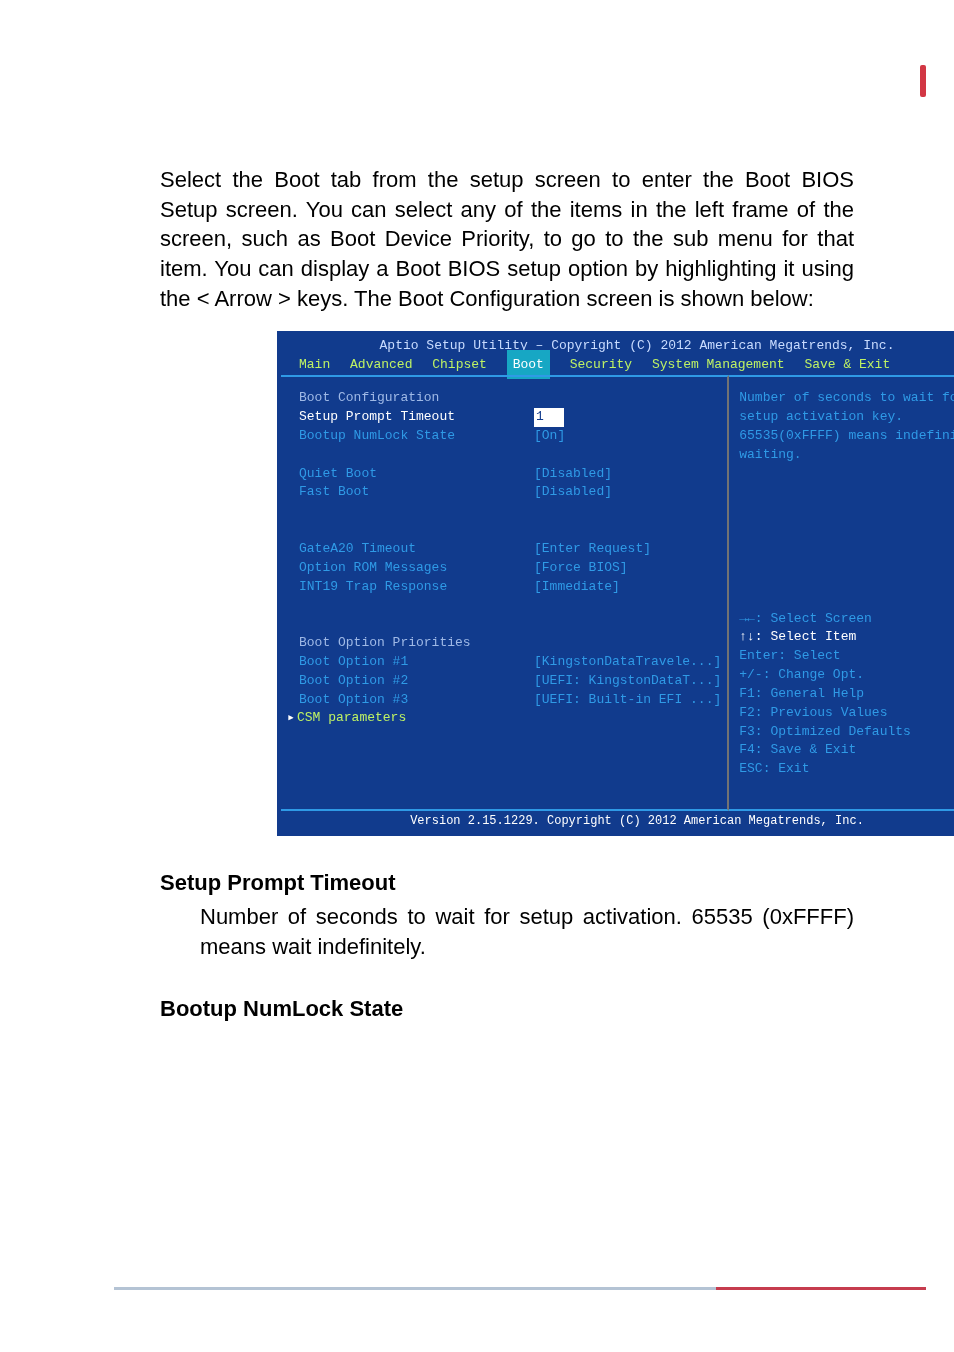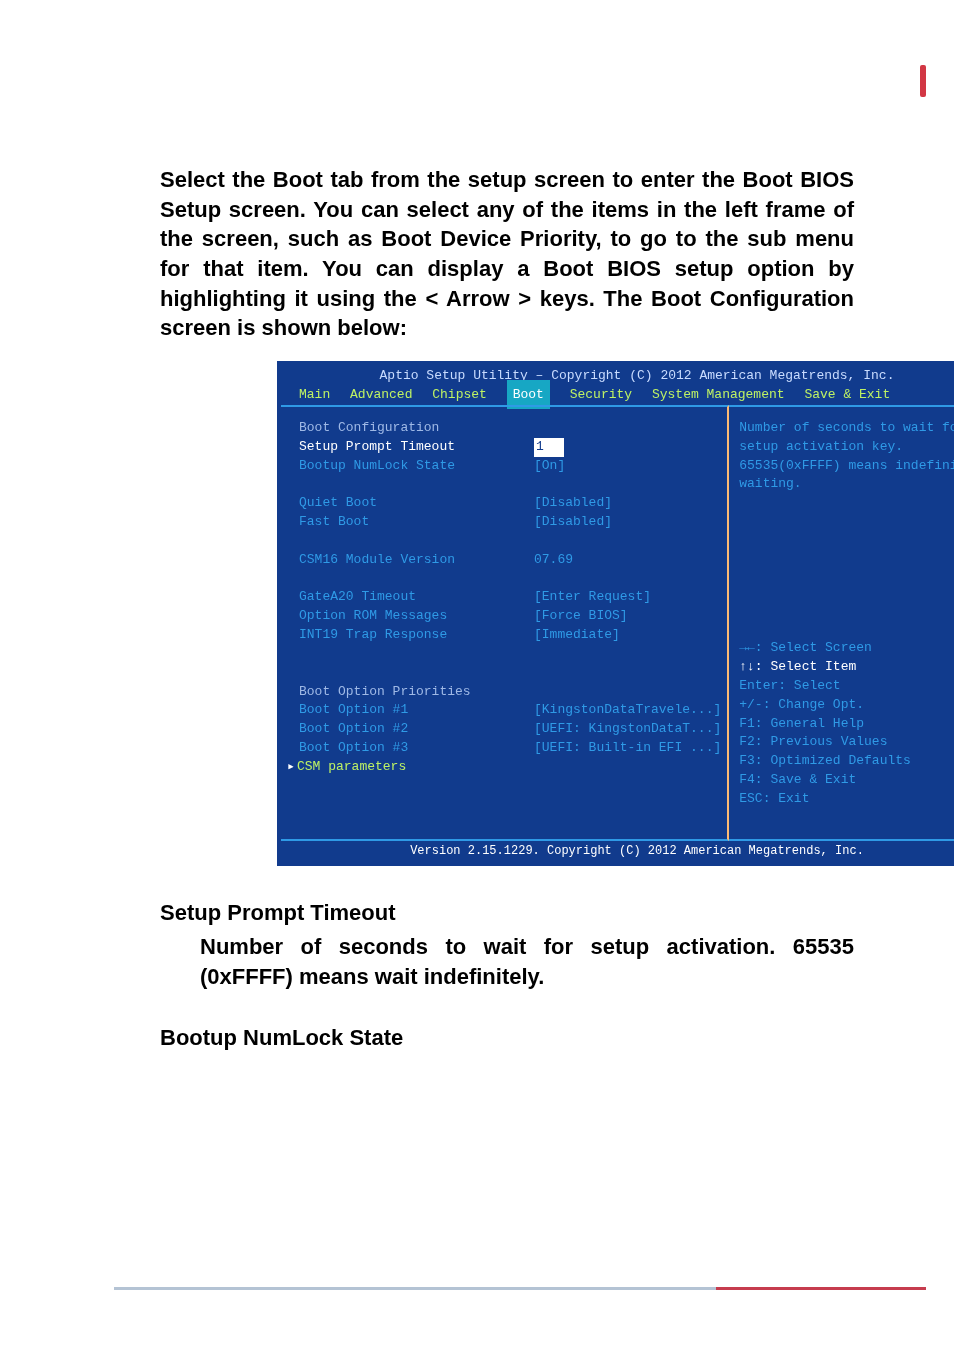--- a/index.html
+++ b/index.html
@@ -33,21 +33,20 @@
     color: #000;
   }
   .section-heading {
     font-weight: 700;
     margin: 32px 0 4px 0;
     font-size: 22px;
   }
   .section-para {
     margin: 0 0 10px 0;
     text-align: justify;
-    font-weight: bold;
   }
   .bios-box {
     width: 720px;
     margin: 18px 0 30px 117px;
     border: 4px solid #113b8d;
     background: #113b8d;
     font-family: "Courier New", Courier, monospace;
     font-size: 13px;
     color: #9fb9e6;
     line-height: 1.45;
@@ -72,21 +71,21 @@
     color: #ffffff;
     padding: 7px 6px;
   }
   .bios-main {
     background: #113b8d;
     display: flex;
   }
   .bios-left {
     flex: 0 0 435px;
     border-top: 2px solid #2f9ae6;
-    border-right: 2px solid #fdba74;
+    border-right: 2px solid #737373;
     border-bottom: 2px solid #2f9ae6;
     padding: 12px 6px 60px 18px;
   }
   .bios-right {
     flex: 1 1 auto;
     border-top: 2px solid #2f9ae6;
     border-bottom: 2px solid #2f9ae6;
     padding: 12px 10px 30px 10px;
   }
   .bios-row { display: flex; }
@@ -177,24 +176,20 @@
           </div>
           <div class="bios-row">
             <div class="bios-label">Fast Boot</div>
             <div class="bios-val">[Disabled]</div>
           </div>
 
           <div class="bios-row">
               <div class="bios-label">&nbsp;</div>
             </div>
 
-          <div class="bios-row">
-            <div class="bios-label">CSM16 Module Version</div>
-            <div class="bios-val">07.69</div>
-          </div>
 
           <div class="bios-row">
               <div class="bios-label">&nbsp;</div>
             </div>
 
           <div class="bios-row">
             <div class="bios-label">GateA20 Timeout</div>
             <div class="bios-val">[Enter Request]</div>
           </div>
           <div class="bios-row">

